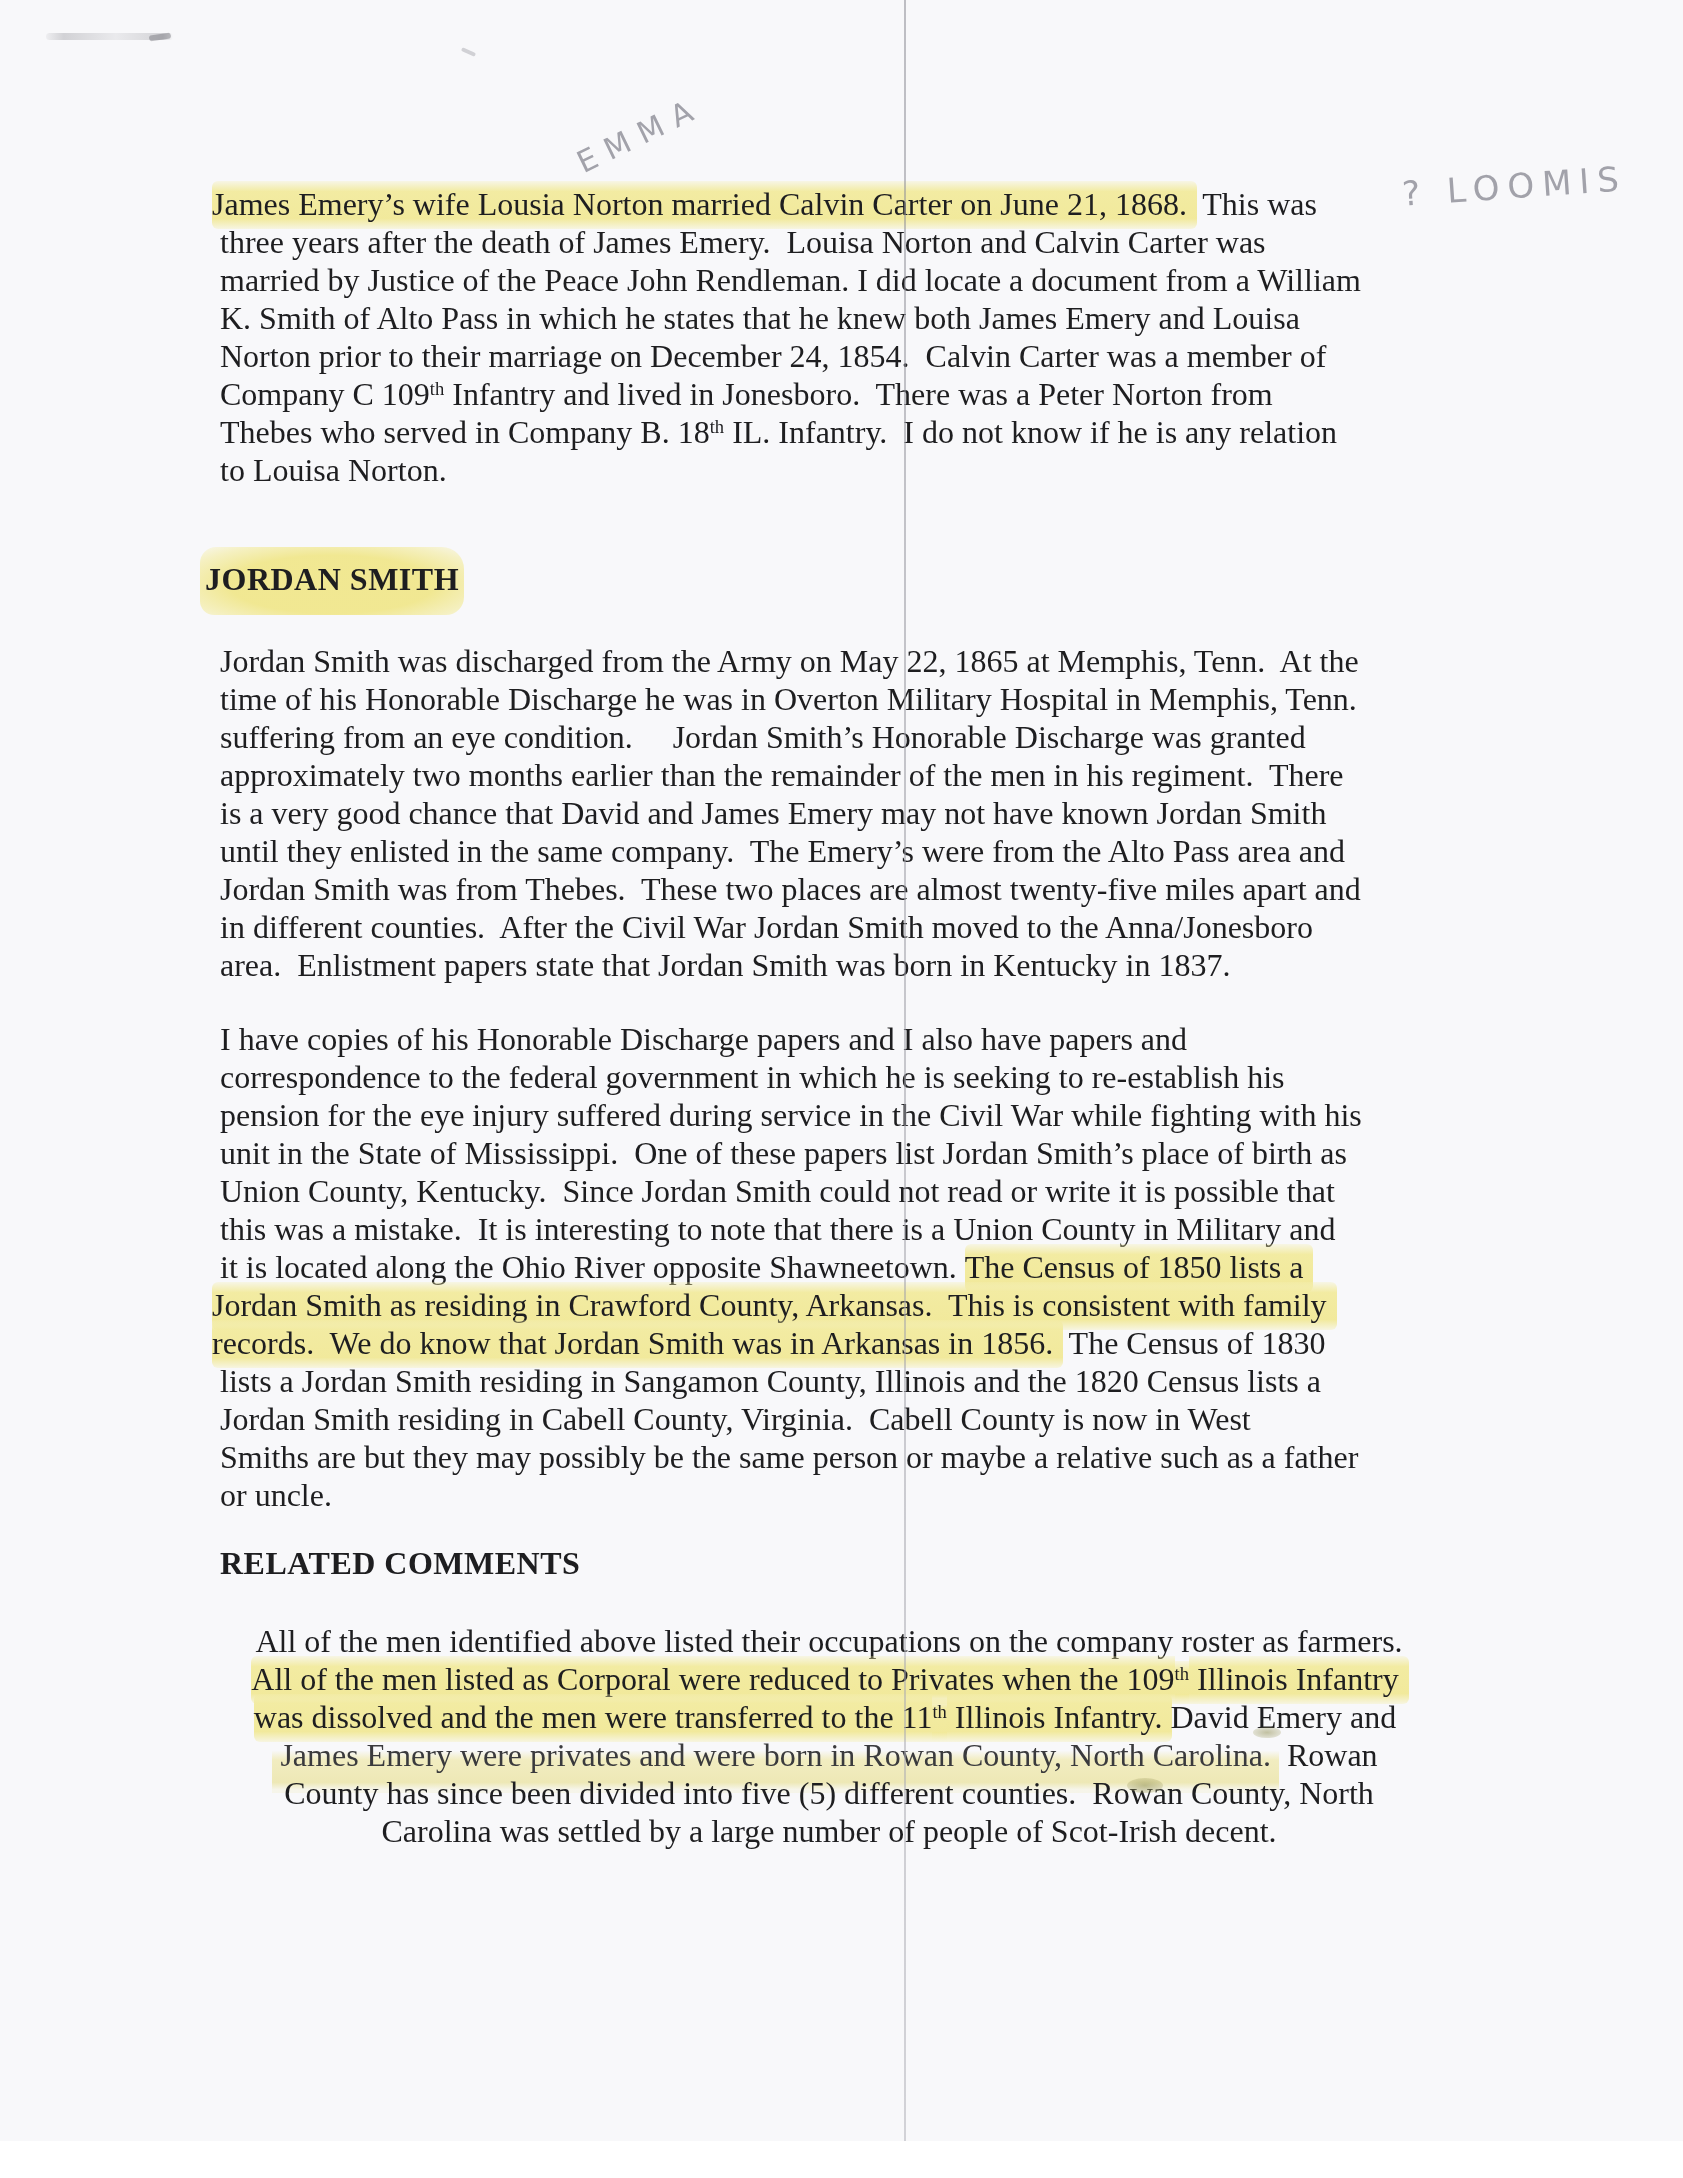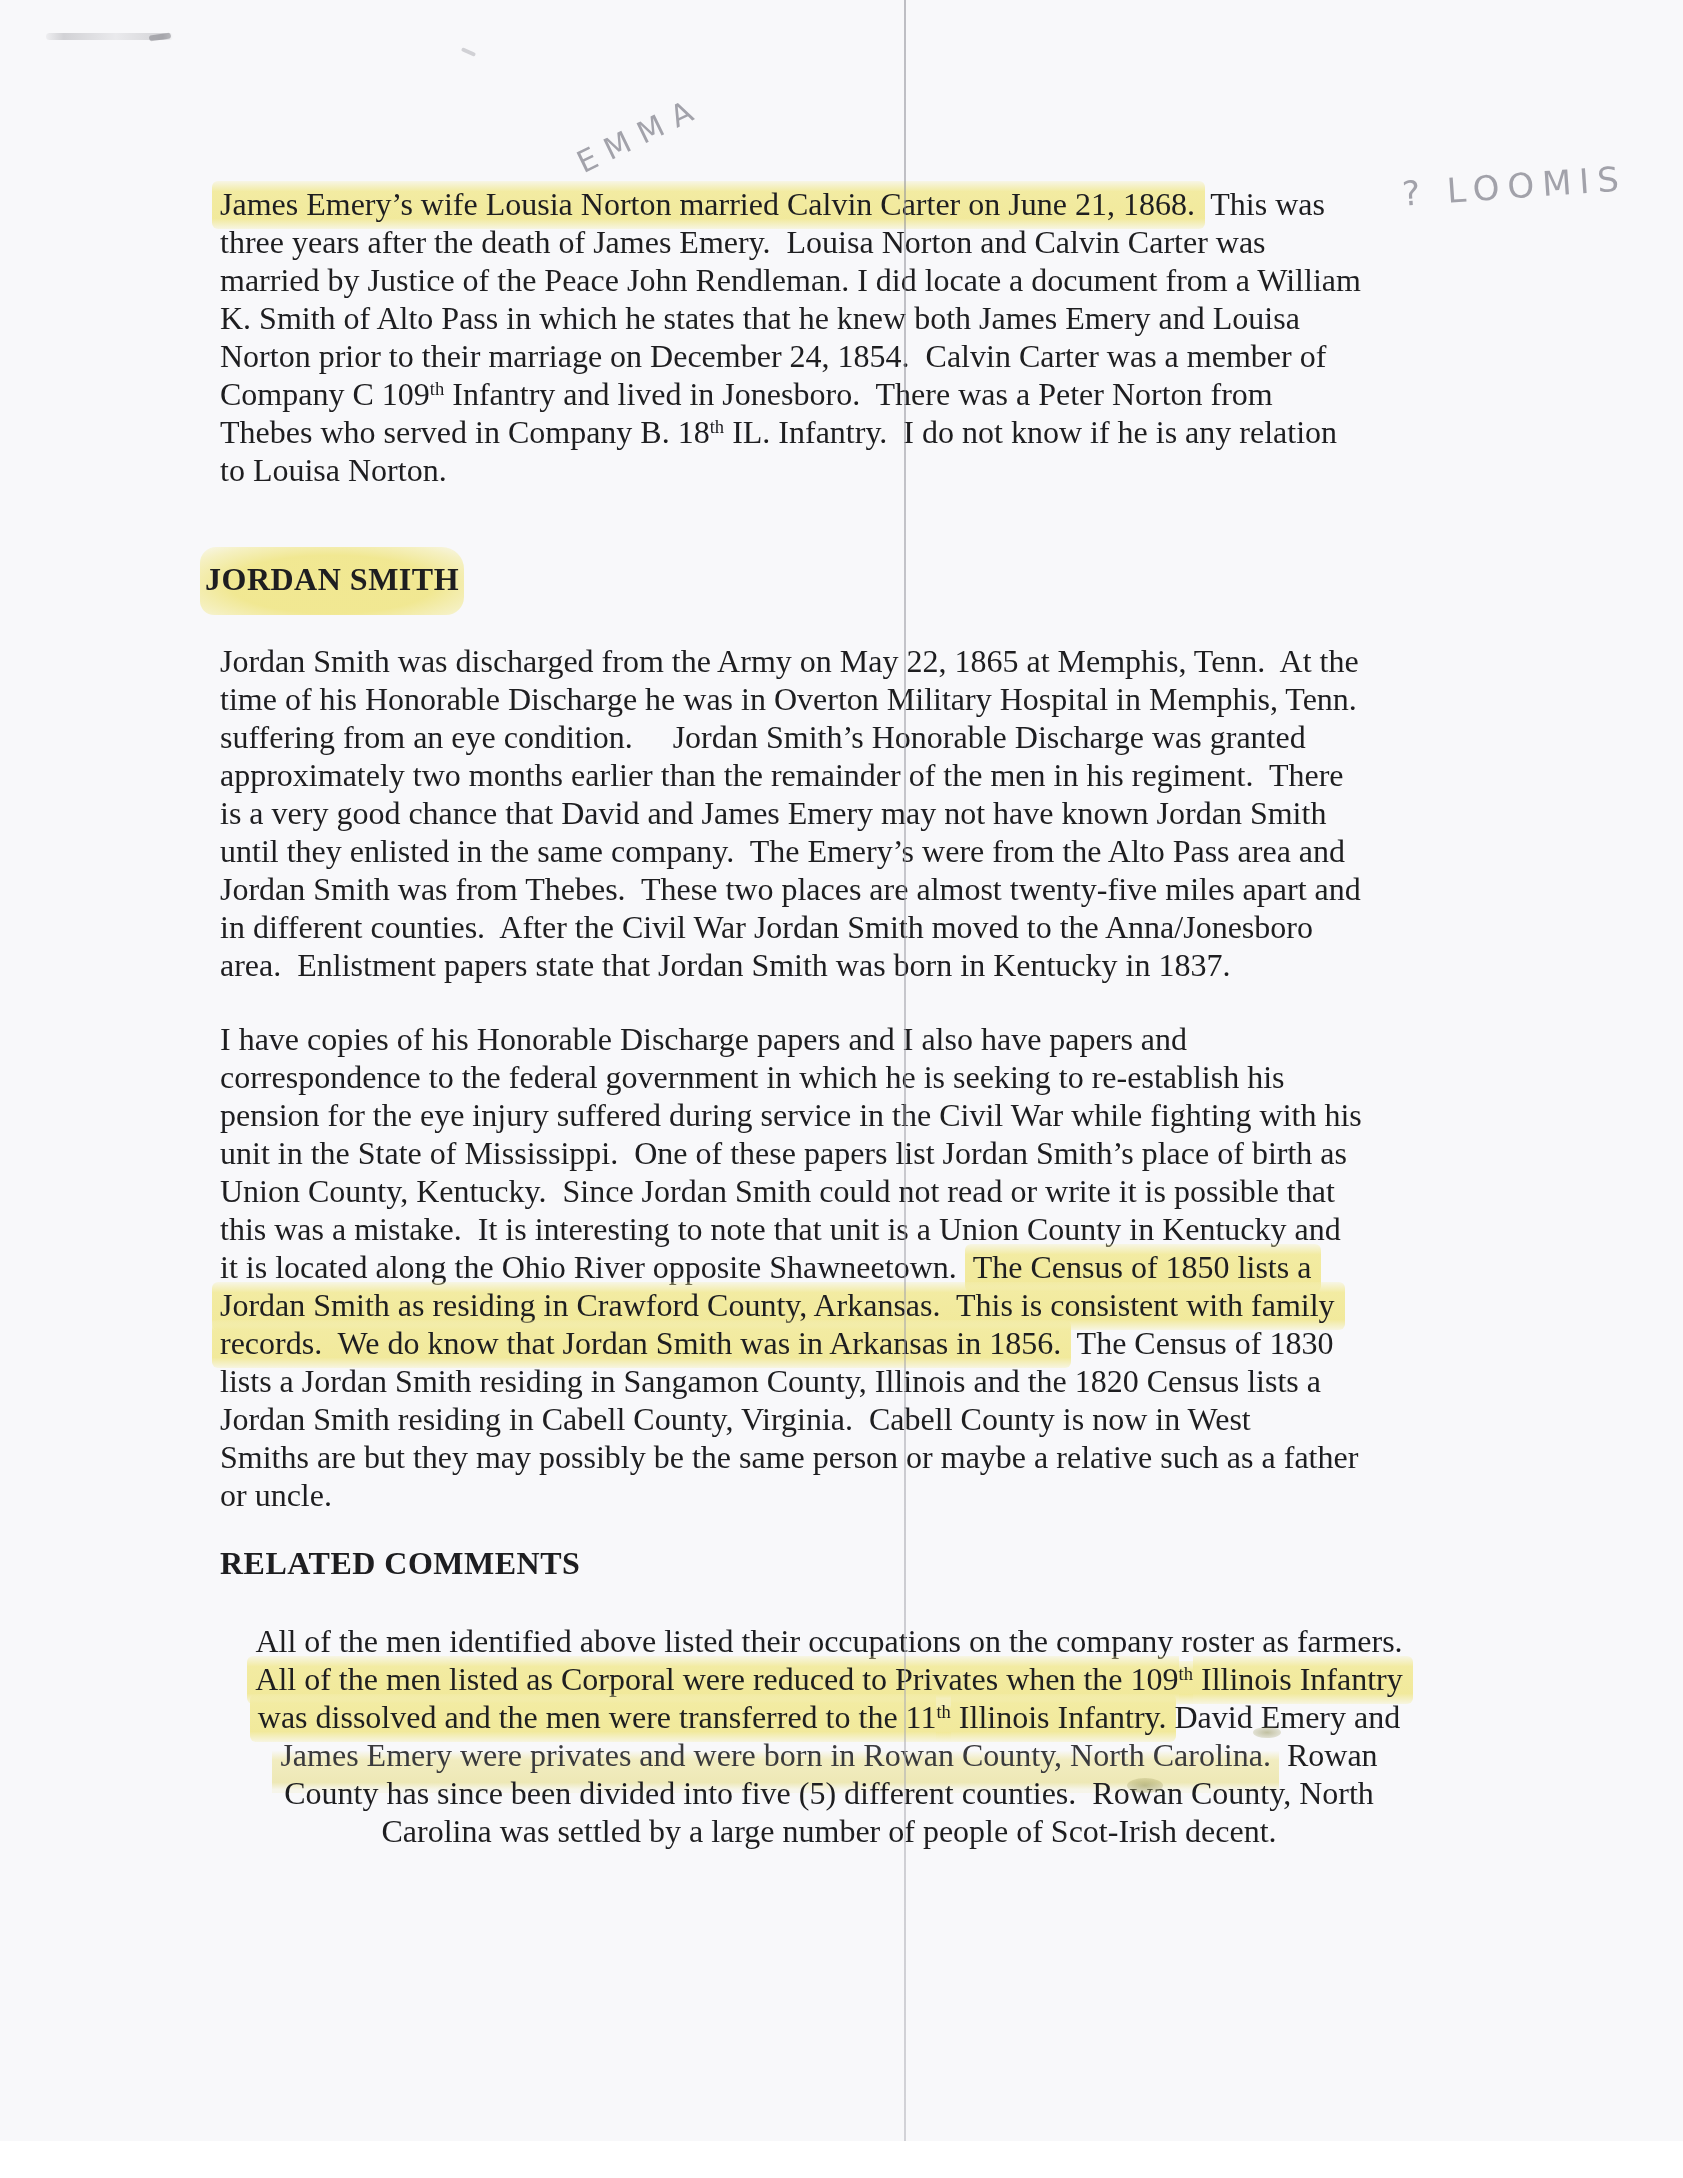--- a/index.html
+++ b/index.html
@@ -42,21 +42,21 @@
   .sec-5 { margin-top:40px;text-align:center; }
   
   .hl {
     background:linear-gradient(to bottom,
       rgba(244,238,170,.25) 0%,
       rgba(241,232,140,.8) 22%,
       rgba(240,230,135,.82) 78%,
       rgba(244,238,170,.3) 100%);
     padding-top:5px; padding-bottom:7px;
   }
-  .hl-cap-left  { padding-left:8px;  margin-left:-8px;  border-radius:6px 0 0 6px; }
+  .hl-cap-left  {  margin-left:-8px;  border-radius:6px 0 0 6px; }
   .hl-cap-right { padding-right:10px; margin-right:-10px; border-radius:0 6px 6px 0; }
   .hl-cap-left.hl-cap-right { border-radius:6px; }
   .hl-head {
     background:radial-gradient(ellipse at 50% 55%,
       rgba(240,230,135,.9) 55%,
       rgba(243,235,155,.6) 82%,
       rgba(246,241,185,.25) 100%);
     padding:14px 5px 18px; margin:0 -20px;
     border-radius:16px 22px 18px 14px;
   }
@@ -146,21 +146,21 @@
         <div class="line"><span>Jordan Smith was from Thebes.  These two places are almost twenty-five miles apart and</span></div>
         <div class="line"><span>in different counties.  After the Civil War Jordan Smith moved to the Anna/Jonesboro</span></div>
         <div class="line"><span>area.  Enlistment papers state that Jordan Smith was born in Kentucky in 1837.</span></div>
       </div>
       <div class="paragraph sec-3">
         <div class="line"><span>I have copies of his Honorable Discharge papers and I also have papers and</span></div>
         <div class="line"><span>correspondence to the federal government in which he is seeking to re-establish his</span></div>
         <div class="line"><span>pension for the eye injury suffered during service in the Civil War while fighting with his</span></div>
         <div class="line"><span>unit in the State of Mississippi.  One of these papers list Jordan Smith’s place of birth as</span></div>
         <div class="line"><span>Union County, Kentucky.  Since Jordan Smith could not read or write it is possible that</span></div>
-        <div class="line"><span>this was a mistake.  It is interesting to note that unit is a Union County in Kentucky and</span></div>
+        <div class="line"><span>this was a mistake.  It is interesting to note that there is a Union County in Military and</span></div>
         <div class="line"><span>it is located along the Ohio River opposite Shawneetown.  </span><span class="hl hl-cap-left hl-cap-right">The Census of 1850 lists a</span></div>
         <div class="line"><span class="hl hl-cap-left hl-cap-right">Jordan Smith as residing in Crawford County, Arkansas.  This is consistent with family</span></div>
         <div class="line"><span class="hl hl-cap-left hl-cap-right">records.  We do know that Jordan Smith was in Arkansas in 1856.</span><span>  The Census of 1830</span></div>
         <div class="line"><span>lists a Jordan Smith residing in Sangamon County, Illinois and the 1820 Census lists a</span></div>
         <div class="line"><span>Jordan Smith residing in Cabell County, Virginia.  Cabell County is now in West</span></div>
         <div class="line"><span>Smiths are but they may possibly be the same person or maybe a relative such as a father</span></div>
         <div class="line"><span>or uncle.</span></div>
       </div>
       <div class="heading sec-4"><span>RELATED COMMENTS</span></div>
       <div class="paragraph sec-5">

